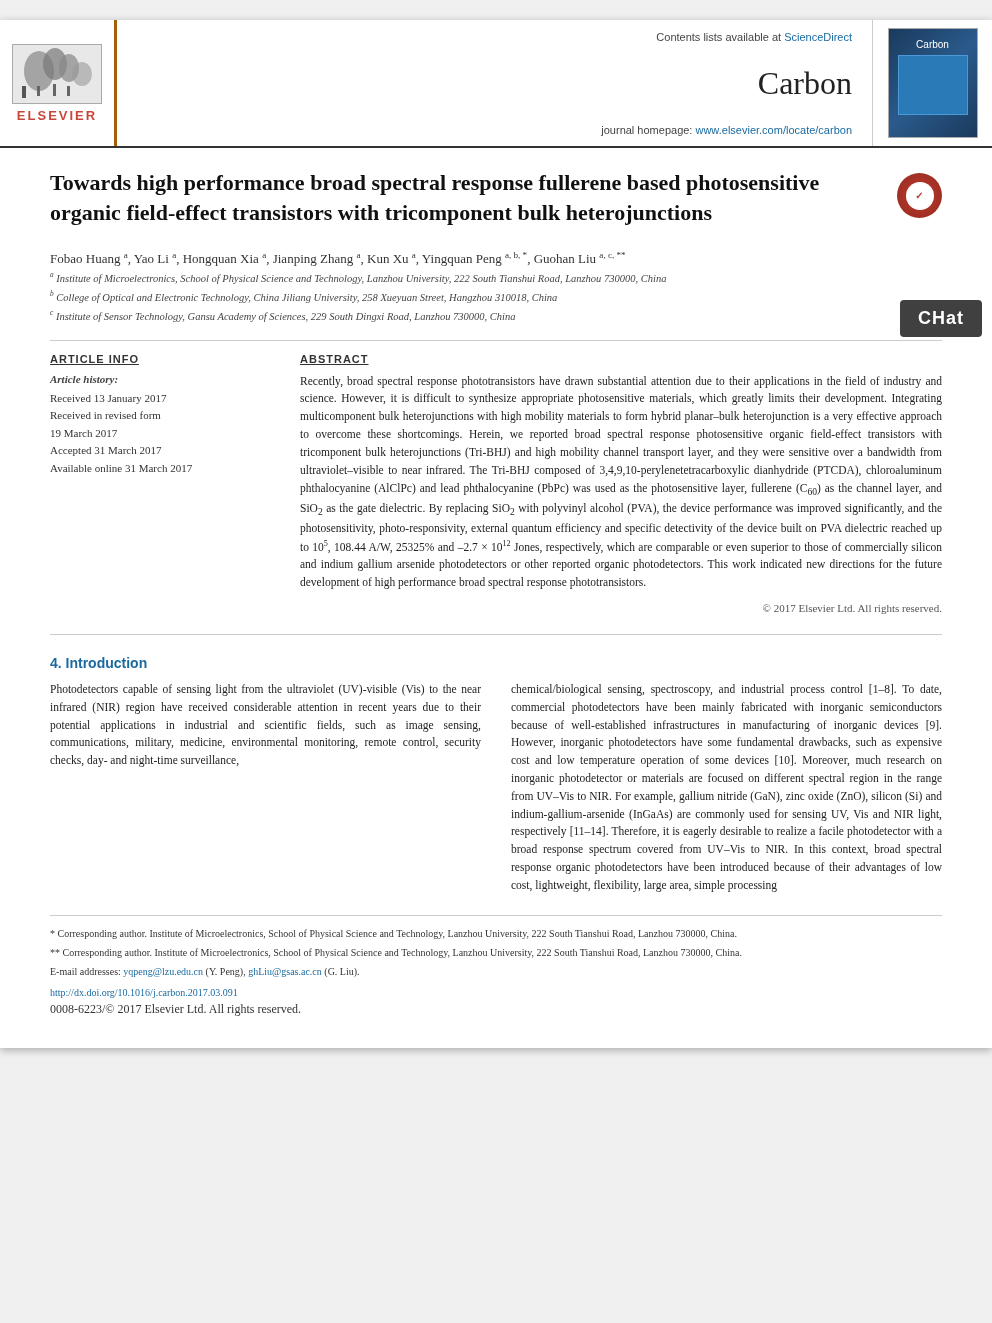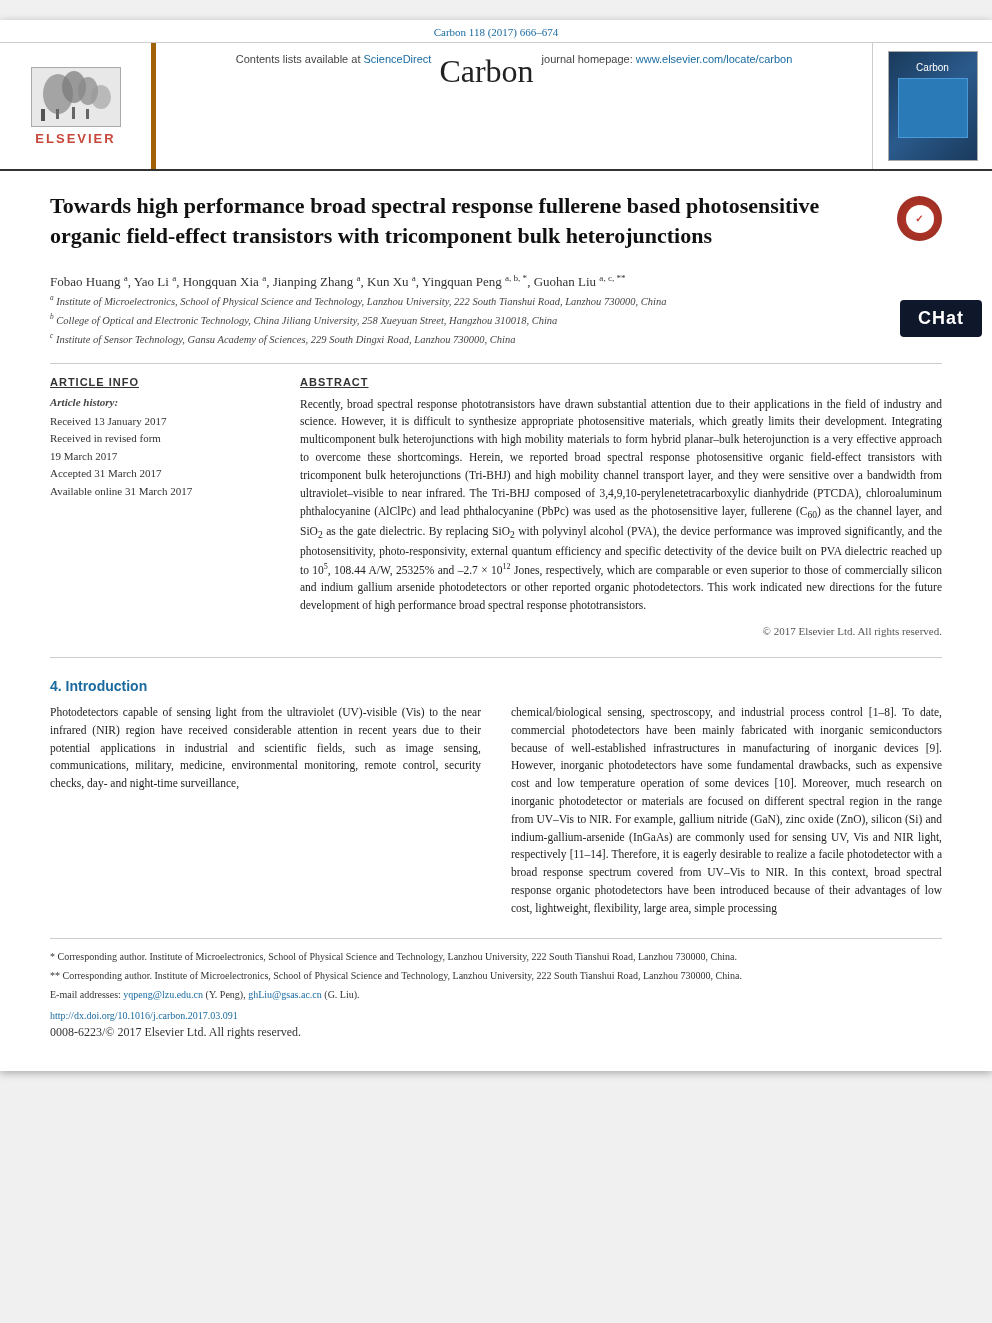--- a/index.html
+++ b/index.html
@@ -25,27 +25,27 @@
       color: #1a6aa0;
       border-bottom: 1px solid #ccc;
     }
     
     .header-section {
       display: flex;
       align-items: stretch;
       border-bottom: 2px solid #333;
     }
     .header-left {
-      width: 156px;
+      width: 117px;
       padding: 10px;
       display: flex;
       flex-direction: column;
       align-items: center;
       justify-content: center;
-      border-right: 5px solid #a16207;
+      border-right: 3px solid #a16207;
     }
     .elsevier-logo-box {
       display: flex;
       flex-direction: column;
       align-items: center;
     }
     .elsevier-tree {
       width: 90px;
       height: 60px;
       background: #e8e8e8;
@@ -63,23 +63,23 @@
       font-weight: bold;
       color: #c8473a;
       letter-spacing: 2px;
       font-family: Arial, sans-serif;
     }
     .header-center {
       flex: 1;
       padding: 10px 20px;
       text-align: right;
       display: flex;
-      flex-direction: row;
-      justify-content: center;
-      gap: 8px;
+      flex-direction: column;
+      justify-content: center;
+      gap: 22px;
     }
     .contents-available {
       font-size: 11px;
       color: #444;
       font-family: Arial, sans-serif;
     }
     .sciencedirect-link {
       color: #1a6aa0;
       font-family: Arial, sans-serif;
     }
@@ -304,38 +304,35 @@
     sup {
       font-size: 0.7em;
     }
     .blue-link {
       color: #1a6aa0;
     }
     .chat-badge {
       position: absolute;
       right: 10px;
       top: 280px;
-      background: #0f172a;
+      background: #404040;
       color: white;
       padding: 8px 18px;
       font-size: 18px;
       font-weight: bold;
       border-radius: 4px;
       font-family: Arial, sans-serif;
       letter-spacing: 1px;
     }
   </style>
 </head>
 <body>
 
 <div class="page">
 
-  <div class="journal-top-bar">
-    <span>Carbon 118 (2017) 666–674</span>
-  </div>
 
   <div class="header-section">
     <div class="header-left">
       <div class="elsevier-logo-box">
         <div class="elsevier-tree">
           <svg width="80" height="55" viewBox="0 0 80 55">
             <rect x="5" y="40" width="4" height="12" fill="#555"></rect>
             <ellipse cx="22" cy="25" rx="15" ry="20" fill="#888" opacity="0.7"></ellipse>
             <ellipse cx="38" cy="18" rx="12" ry="16" fill="#777" opacity="0.7"></ellipse>
             <ellipse cx="52" cy="22" rx="10" ry="14" fill="#888" opacity="0.7"></ellipse>

